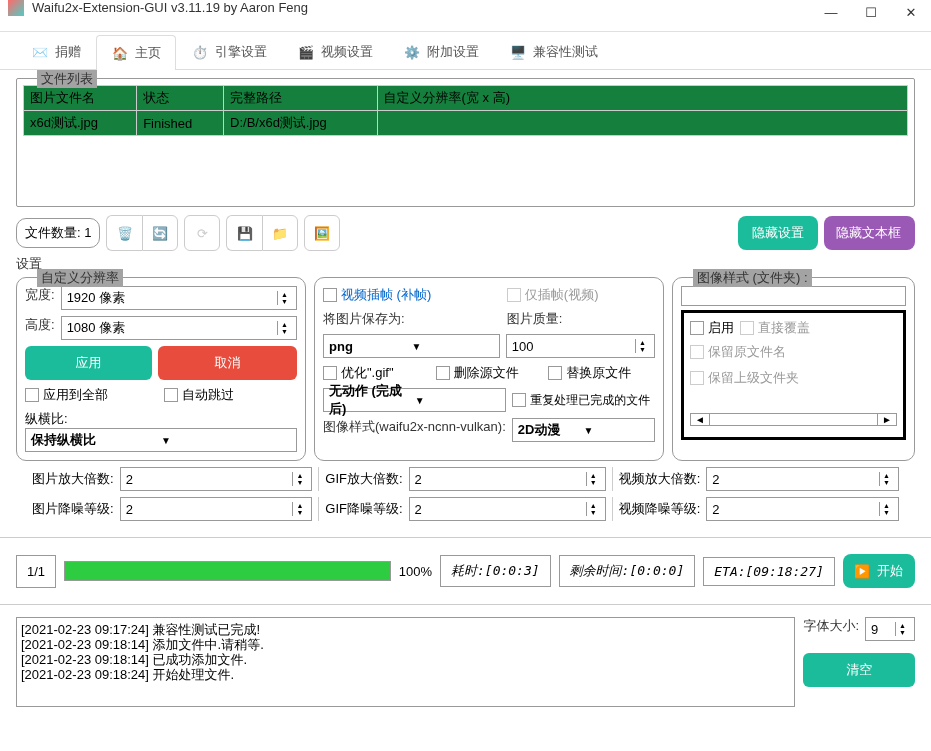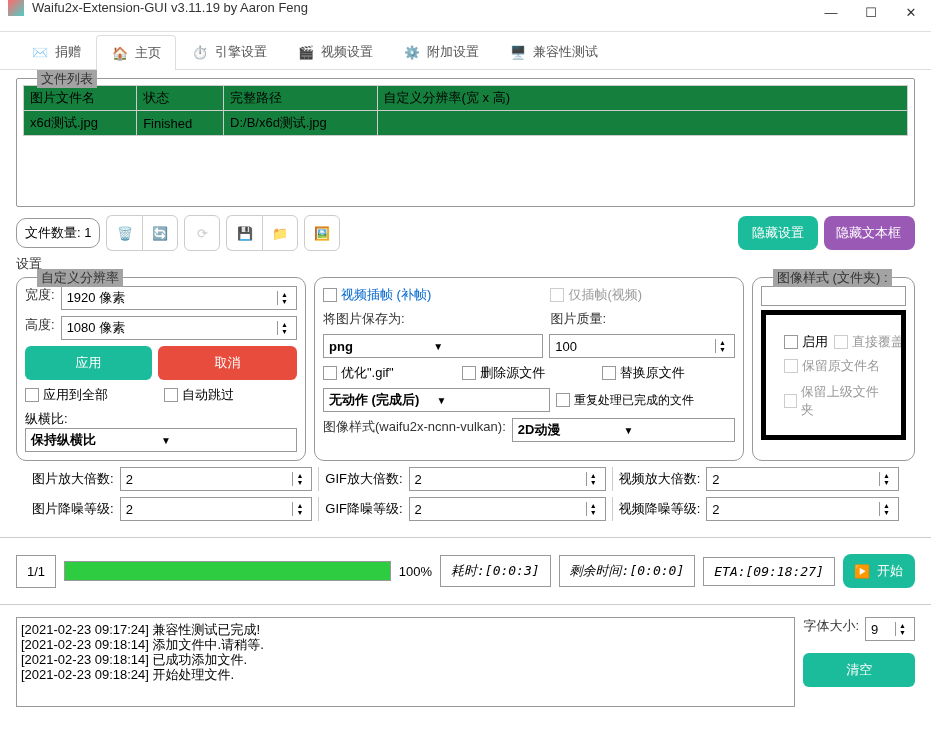--- a/index.html
+++ b/index.html
@@ -27,21 +27,21 @@
 .icon-btn-group .icon-btn:first-child { border-radius: 6px 0 0 6px; }
 .icon-btn-group .icon-btn:last-child { border-radius: 0 6px 6px 0; border-right: 1px solid #ccc; }
 .spacer { flex: 1; }
 .pill-btn { padding: 8px 14px; border-radius: 8px; border: none; cursor: pointer; color: #fff; }
 .pill-teal { background: #1bbc9b; }
 .pill-purple { background: #9b59b6; padding-left: 12px; }
 .settings-section-label { color: #333; margin: 4px 0 4px 0; }
 .settings-grid { display: flex; gap: 8px; }
 .settings-col { border: 1px solid #999; border-radius: 10px; padding: 8px; position: relative; }
 .res-col { width: 290px; }
-.mid-col { width: 430px; }
+.mid-col { width: 350px; }
 .out-col { flex: 1; min-width: 0; }
 .row { display: flex; gap: 6px; margin-bottom: 6px; }
 .row label { color: #333; }
 .spinner-input { flex: 1; border: 1px solid #999; padding: 3px 5px; height: 24px; display: flex; align-items: center; background: #fff; }
 .spinner-input span { flex: 1; }
 .spinner-btns { display: flex; flex-direction: column; border-left: 1px solid #999; }
 .spinner-btns div { font-size: 7px; line-height: 7px; padding: 0 3px; cursor: pointer; }
 .green-btn { background: #1bbc9b; color: #fff; border: none; padding: 8px 24px; border-radius: 6px; cursor: pointer; flex: 1; }
 .red-btn { background: #e74c3c; color: #fff; border: none; padding: 8px 30px; border-radius: 6px; cursor: pointer; flex: 1; }
 .checkbox-row { display: flex; align-items: center; gap: 4px; }
@@ -56,21 +56,21 @@
 .scale-spinner { width: 90px; }
 .progress-row { display: flex; align-items: center; gap: 8px; padding: 8px 16px; }
 .prog-frac { border: 1px solid #999; padding: 8px 10px; }
 .prog-bar { flex: 1; height: 20px; background: #2ecc40; border: 1px solid #999; }
 .prog-info { border: 1px solid #999; padding: 6px 10px; font-family: monospace; font-style: italic; }
 .start-btn { background: #1bbc9b; color: #fff; border: none; padding: 8px 12px; border-radius: 8px; cursor: pointer; display: flex; align-items: center; gap: 6px; }
 .log-row { display: flex; gap: 8px; padding: 4px 16px; }
 .log-area { flex: 1; border: 1px solid #999; padding: 4px; height: 90px; overflow: auto; font-size: 12px; line-height: 15px; }
 .log-side { display: flex; flex-direction: column; gap: 6px; }
 .clear-btn { background: #1bbc9b; color: #fff; border: none; padding: 8px 24px; border-radius: 6px; cursor: pointer; }
-.out-internal { border: 5px solid #000000; padding: 18px; height: 130px; overflow-x: auto; }
+.out-internal { border: 3px solid #000000; padding: 6px; height: 130px; overflow-x: auto; }
 .divider { border: none; border-top: 1px solid #ccc; margin: 8px 0; }
 </style>
 </head>
 <body>
 
 <div class="titlebar">
   <div class="titlebar-icon"></div>
   <div class="titlebar-text">Waifu2x-Extension-GUI v3.11.19 by Aaron Feng</div>
   <div class="titlebar-btns">
     <div class="titlebar-btn">—</div>

